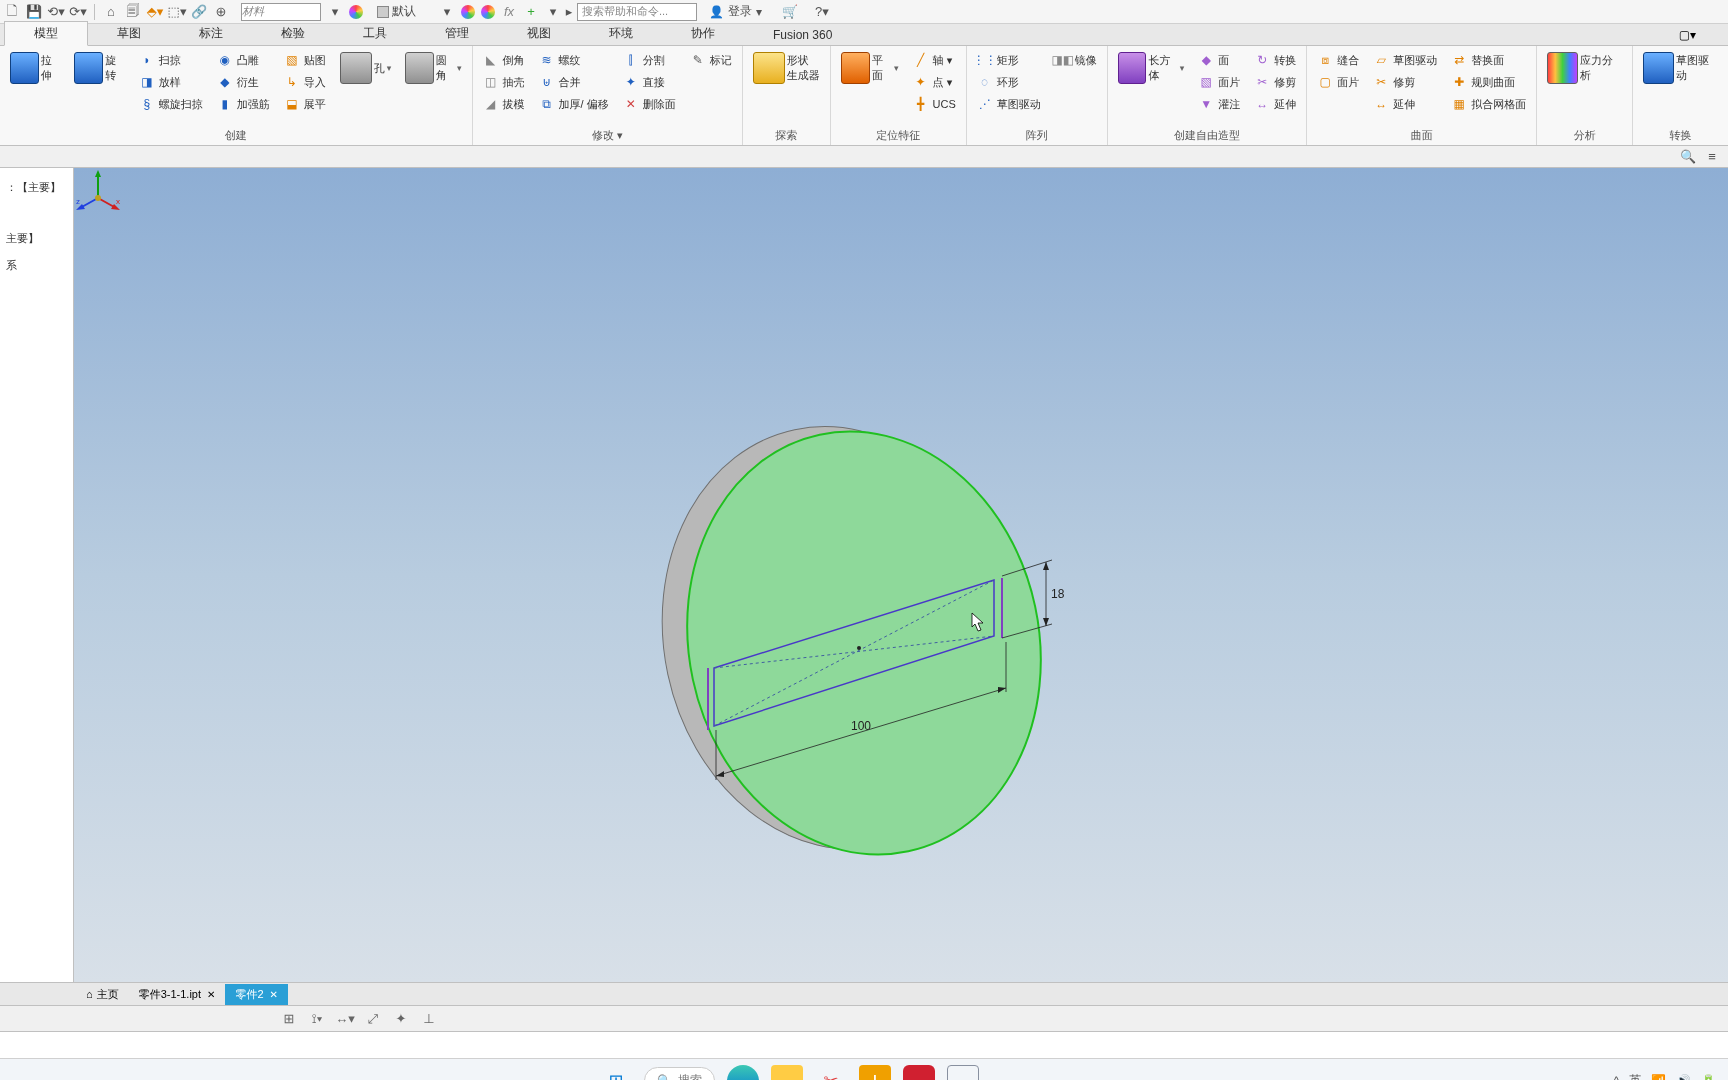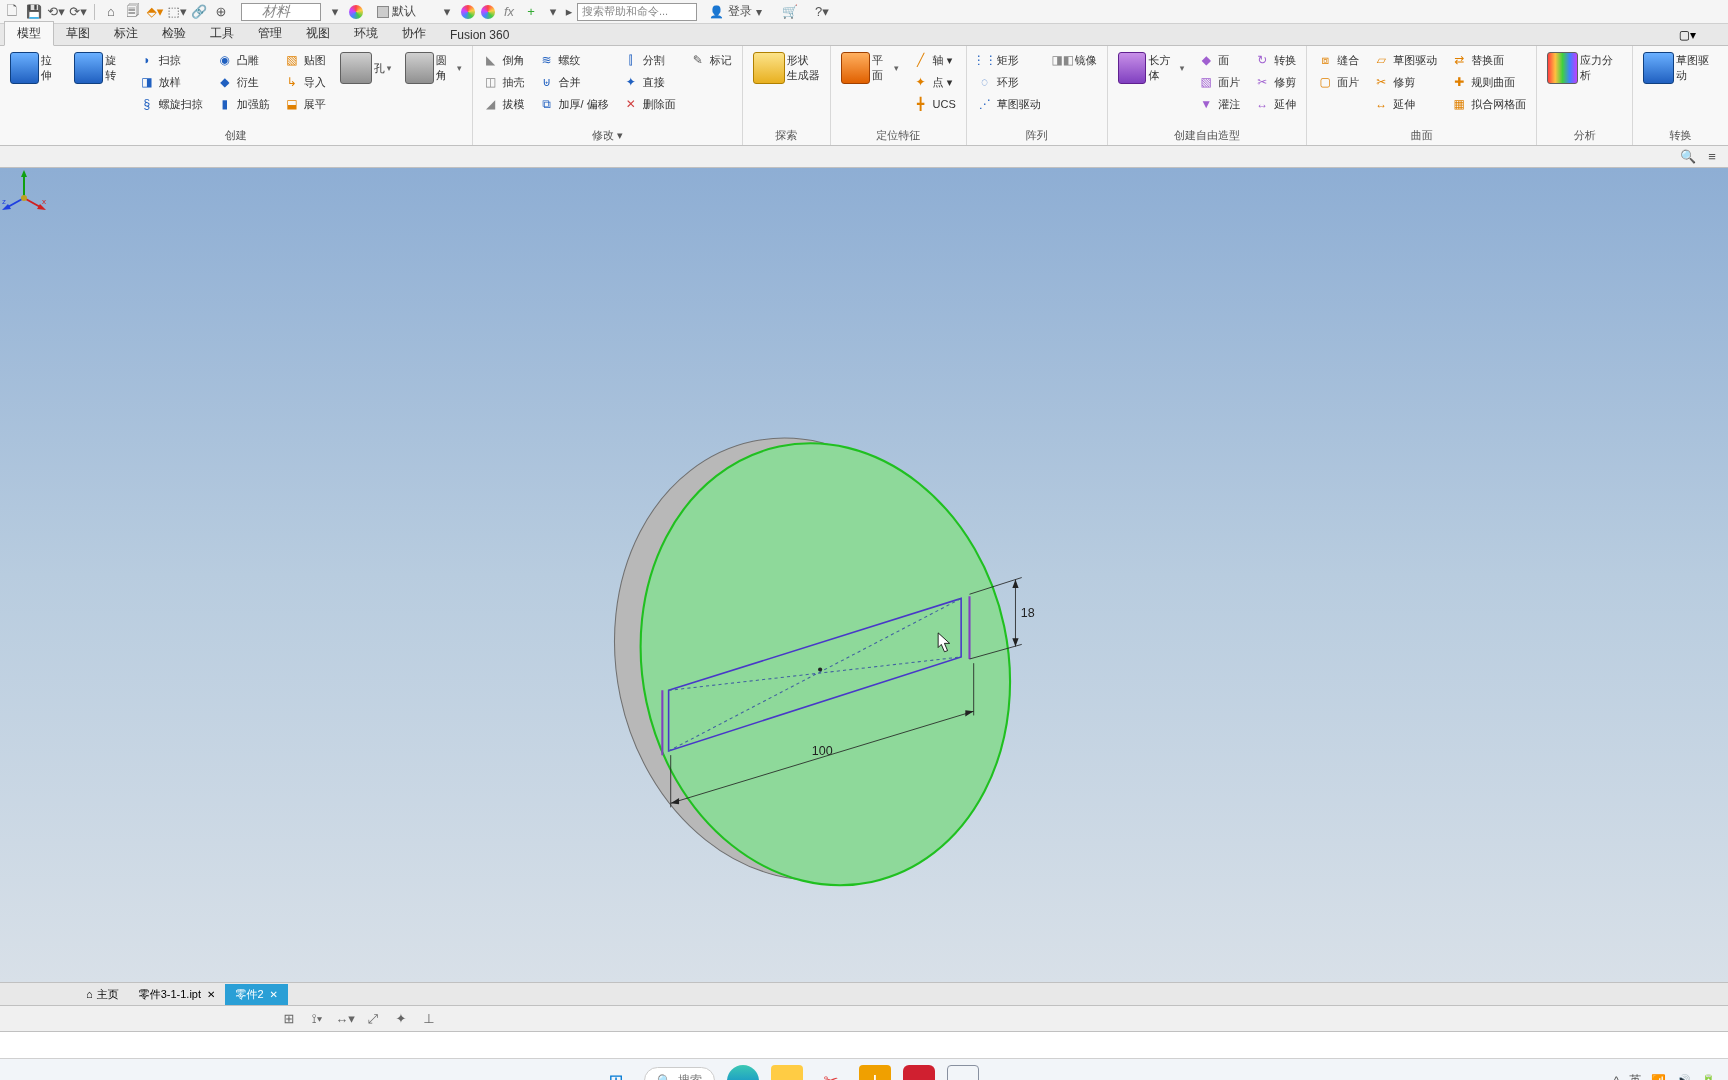--- a/index.html
+++ b/index.html
@@ -4,29 +4,29 @@
 <style>
 * { margin: 0; padding: 0; box-sizing: border-box; font-family: "Microsoft YaHei", Arial, sans-serif; }
 body { width: 1728px; height: 1080px; overflow: hidden; background: #fff; font-size: 12px; }
 
 
 .title-bar { height: 24px; background: #f5f5f5; border-bottom: 1px solid #d0d0d0; display: flex; align-items: center; padding: 0 4px; }
 .title-bar .qat { display: flex; align-items: center; gap: 6px; }
 .qat-btn { width: 16px; height: 16px; display: flex; align-items: center; justify-content: center; color: #555; font-size: 13px; cursor: pointer; }
 .qat-btn.blue { color: #1a73e8; }
 .qat-sep { width: 1px; height: 16px; background: #c0c0c0; margin: 0 2px; }
-.material-box { margin-left: 6px; height: 18px; width: 80px; border: 1px solid #999; background: #fff; font-style: italic; color: #888; padding: 0 20px; font-size: 14px; display: flex; align-items: center; }
+.material-box { margin-left: 6px; height: 18px; width: 80px; border: 1px solid #999; background: #fff; font-style: italic; color: #888; padding: 0 0; font-size: 11px; display: flex; align-items: center; }
 .appearance-box { margin-left: 4px; height: 18px; width: 60px; display: flex; align-items: center; gap: 3px; padding: 0 4px; color: #444; }
 .app-title { flex: 1; text-align: center; color: #555; font-size: 13px; }
 .search-box { width: 120px; height: 18px; border: 1px solid #999; background: #fff; padding: 0 4px; color: #888; font-size: 11px; display: flex; align-items: center; }
 .login-area { margin: 0 12px; color: #555; display: flex; align-items: center; gap: 4px; }
 
 
 .tab-bar { height: 22px; background: #e8e8e8; border-bottom: 1px solid #c0c0c0; display: flex; align-items: flex-end; padding-left: 4px; }
-.tab { padding: 3px 12px; font-size: 12px; color: #333; cursor: pointer; }
+.tab { padding: 3px 29px; font-size: 12px; color: #333; cursor: pointer; }
 .tab.active { background: #f8f8f8; border-top: 1px solid #c0c0c0; border-left: 1px solid #c0c0c0; border-right: 1px solid #c0c0c0; border-bottom: 1px solid #f8f8f8; margin-bottom: -1px; }
 .tab-help { margin-left: auto; margin-right: 20px; padding: 3px 12px; }
 
 
 .ribbon { height: 100px; background: #f8f8f8; border-bottom: 1px solid #c0c0c0; display: flex; }
 .panel { border-right: 1px solid #d8d8d8; display: flex; flex-direction: column; padding: 4px 6px 0; }
 .panel-body { flex: 1; display: flex; align-items: flex-start; gap: 6px; }
 .panel-label { text-align: center; font-size: 11px; color: #555; padding: 2px 0; }
 .big-btn { display: flex; align-items: center; gap: 2px; padding: 2px 4px; cursor: pointer; }
 .big-icon { width: 32px; height: 32px; border-radius: 3px; display: flex; align-items: center; justify-content: center; font-size: 20px; }
@@ -418,20 +418,25 @@
     <div class="panel-label">转换</div>
   </div>
 </div>
 
 <div class="browser-bar">
   <span class="qat-btn">🔍</span>
   <span class="qat-btn">≡</span>
 </div>
 
 <div class="main">
+  <div class="left-tree">
+    <div class="tree-item">：【主要】</div>
+    <div class="tree-item" style="margin-top:24px">主要】</div>
+    <div class="tree-item">系</div>
+  </div>
   <div class="viewport">
     <svg viewBox="0 0 1654 814">
 
       <ellipse cx="765" cy="470" rx="175" ry="213" fill="#b8b8b8" stroke="#707070" stroke-width="1" transform="rotate(-12 765 470)"></ellipse>
 
       <ellipse cx="790" cy="475" rx="175" ry="213" fill="#8ed99a" stroke="#20c020" stroke-width="2" transform="rotate(-12 790 475)"></ellipse>
 
       <path d="M 640 500 L 920 412 L 920 468 L 640 558 Z" fill="none" stroke="#4838c8" stroke-width="1.5"></path>
       <path d="M 634 500 L 634 562 M 928 410 L 928 470" stroke="#8040c0" stroke-width="2"></path>
 

